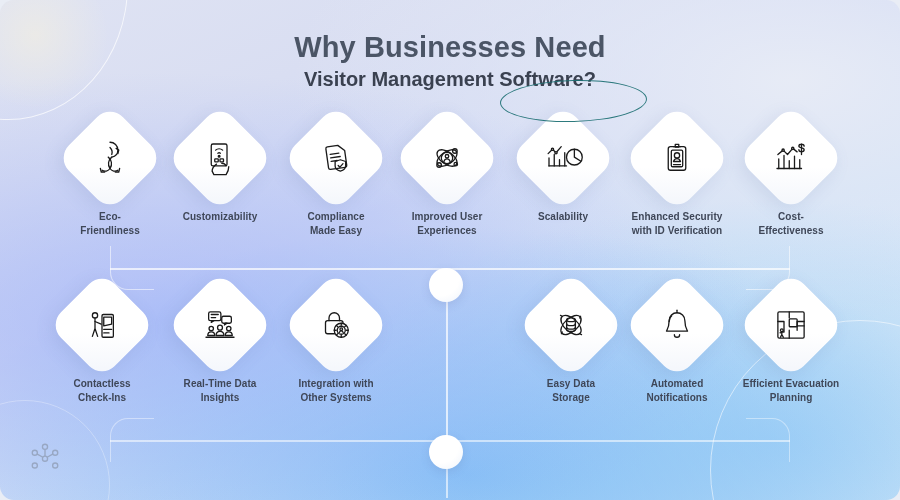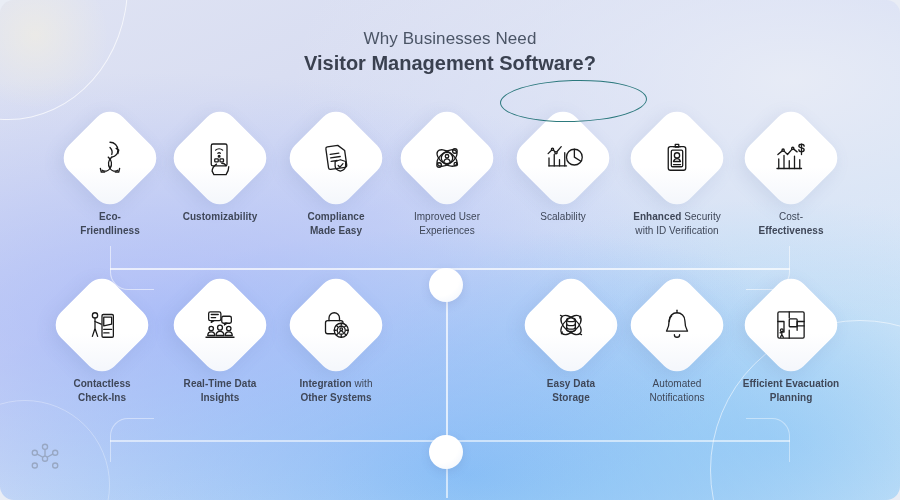--- a/index.html
+++ b/index.html
@@ -22,21 +22,21 @@
   
   .arc{ position:absolute; border-radius:50%; border:1.5px solid rgba(255,255,255,0.62); pointer-events:none; }
   .arc-tl{ left:-112px; top:-150px; width:240px; height:270px; border-color:rgba(255,255,255,0.70); }
   .arc-br{ right:-110px; bottom:-120px; width:300px; height:300px; border-color:rgba(255,255,255,0.55); }
   .arc-bl{ left:-60px; bottom:-70px; width:170px; height:170px; border-color:rgba(255,255,255,0.30); }
   .glow-tl{ position:absolute; left:-40px; top:-40px; width:150px; height:150px; border-radius:50%;
             background:radial-gradient(circle,rgba(255,246,214,0.40) 0%,rgba(255,246,214,0) 70%); }
 
   
   .headline{ position:absolute; left:0; right:0; top:28px; text-align:center; z-index:6; }
-  .headline .l1{ display:block; font-size:17px; font-weight:normal; color:#4b5566; letter-spacing:.1px; line-height:1.32; }
+  .headline .l1{ display:block; font-size:29px; font-weight:bold; color:#4b5566; letter-spacing:.1px; line-height:1.32; }
   .headline .l2{ display:inline-block; position:relative; font-size:20px; font-weight:bold; color:#3a4150; line-height:1.32; }
   .ellipse{ position:absolute; left:268px; top:49px; width:166px; height:44px;
             border:1.6px solid #1b6f72; border-radius:50%; transform:rotate(-1.6deg); opacity:.92; z-index:7; }
 
   
   .conn{ position:absolute; z-index:1; pointer-events:none; }
   .conn-h1{ left:110px; top:268px; width:680px; height:1.5px; background:rgba(255,255,255,0.70); }
   .conn-curve-l{ left:110px; top:246px; width:44px; height:44px; border-left:1.5px solid rgba(255,255,255,0.55);
                  border-bottom:1.5px solid rgba(255,255,255,0.55); border-radius:0 0 0 18px; }
   .conn-curve-r{ left:746px; top:246px; width:44px; height:44px; border-right:1.5px solid rgba(255,255,255,0.55);
@@ -62,21 +62,21 @@
   .cell{ position:absolute; width:114px; text-align:center; }
   .diamond{ position:relative; width:76px; height:76px; margin:0 auto;
             border-radius:18px; transform:rotate(45deg);
             background:linear-gradient(135deg,#ffffff 0%,#ffffff 58%,#f2f5fb 100%);
             box-shadow:0 6px 18px rgba(90,110,170,0.14); }
   .diamond .ico{ position:absolute; inset:0; transform:rotate(-45deg);
                  display:flex; align-items:center; justify-content:center; }
   .diamond .ico svg{ width:42px; height:42px; display:block; }
   .caption{ margin-top:14px; font-size:10px; line-height:1.42; color:#3f4758; letter-spacing:.05px; }
   .caption .b{ font-weight:bold; }
-  .caption .n{ font-weight:normal; }
+  .caption .n{ font-weight:bold; }
 
   
   .brand{ position:absolute; left:28px; bottom:26px; width:34px; height:34px; z-index:6; opacity:.75; }
   .brand svg{ width:100%; height:100%; display:block; }
 </style>
 </head>
 <body>
 
 <div id="stage">
 

